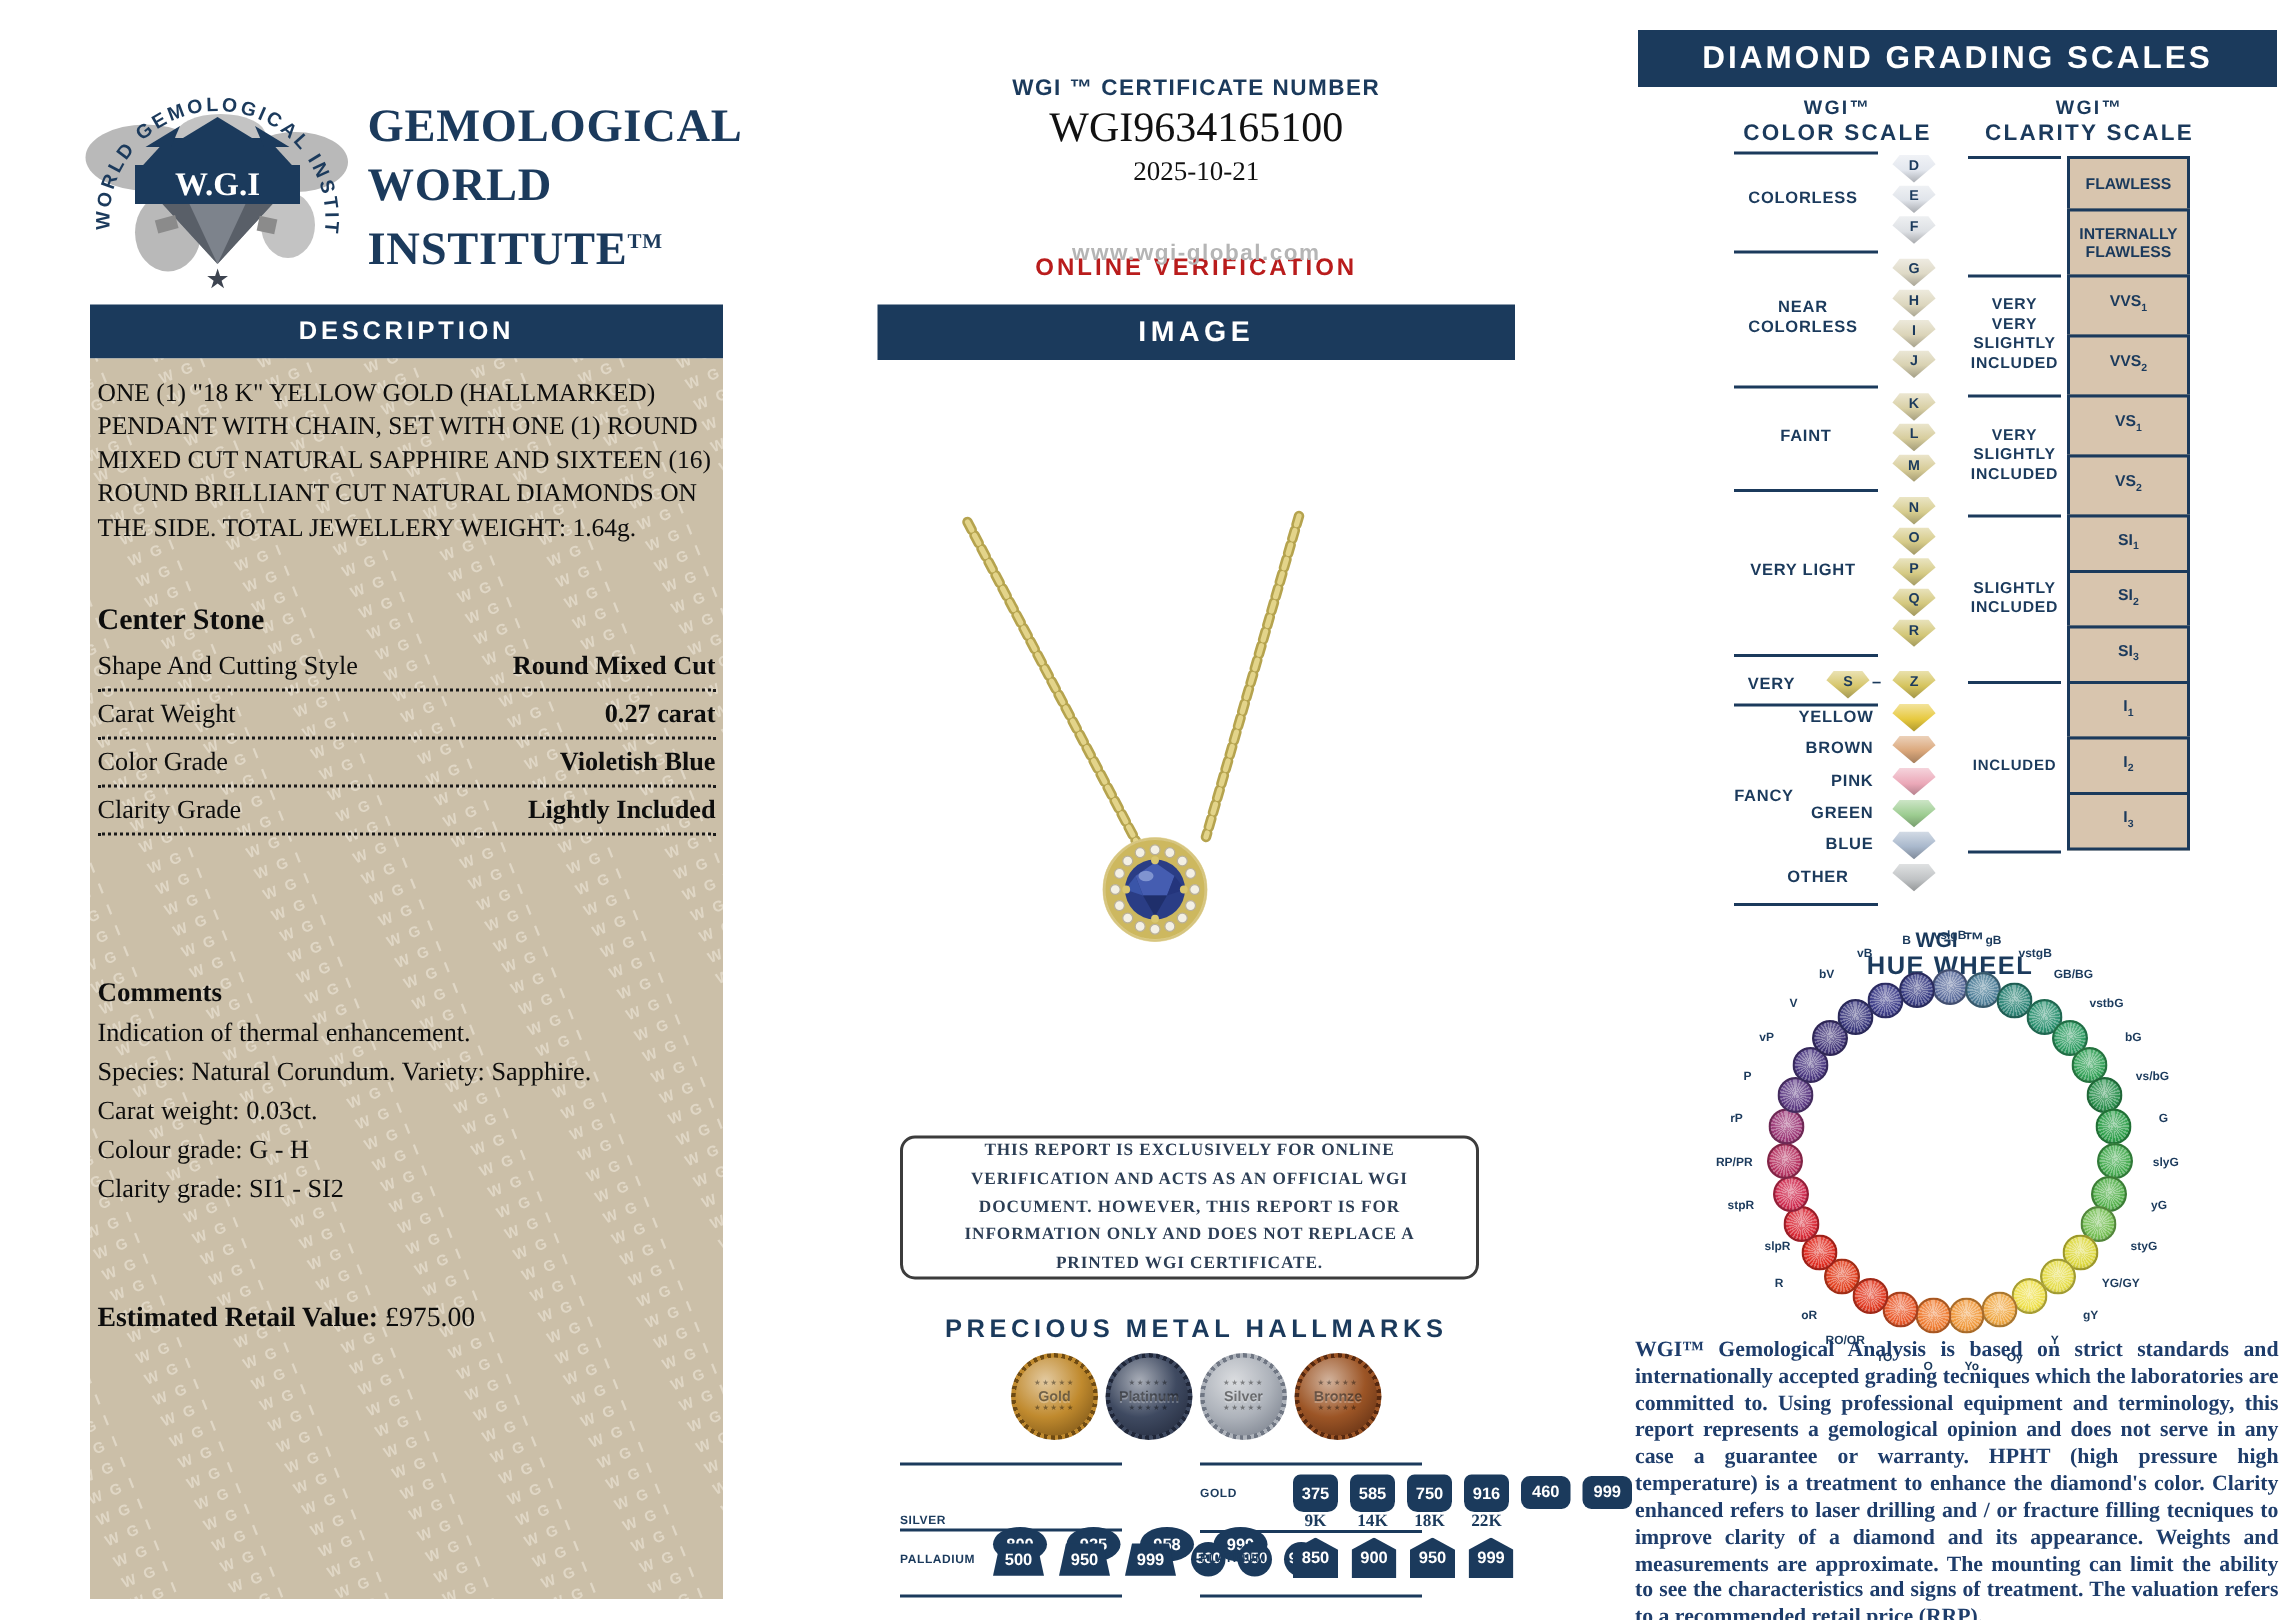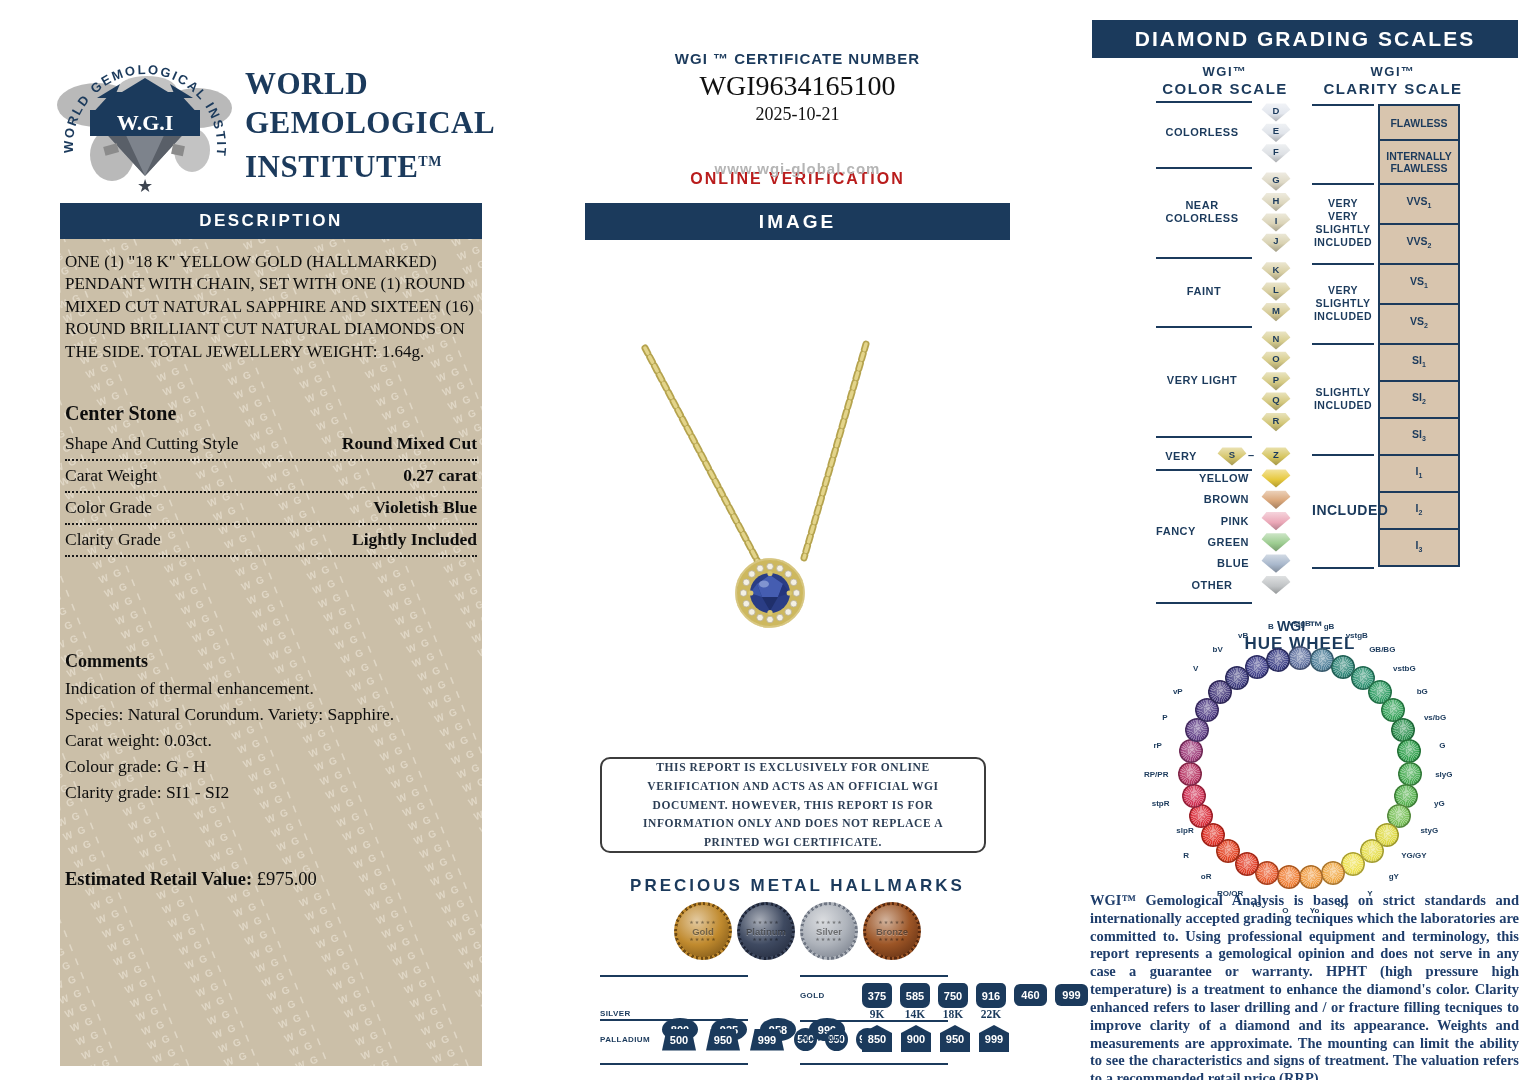--- a/index.html
+++ b/index.html
@@ -125,22 +125,22 @@
     <polygon points="38,66 93,126 65,66" fill="#595f68"></polygon>
     <polygon points="148,66 93,126 121,66" fill="#595f68"></polygon>
     <rect x="38" y="60" width="110" height="26" fill="#1b3a5c"></rect>
     <text x="93" y="80" text-anchor="middle" font-family="Liberation Serif, serif" font-size="22" font-weight="bold" fill="#ffffff">W.G.I</text>
     <rect x="52" y="95" width="14" height="9" fill="#8b8b8b" transform="rotate(-15 59 99)"></rect>
     <rect x="120" y="95" width="12" height="10" fill="#8b8b8b" transform="rotate(12 126 100)"></rect>
     <text x="93" y="142" text-anchor="middle" font-size="18" fill="#3d4450">★</text>
   </svg>
 
   <div id="brand-title">
+    <div>GEMOLOGICAL</div>
     <div>WORLD</div>
-    <div>GEMOLOGICAL</div>
     <div><span>INSTITUTE</span><sup>TM</sup></div>
   </div>
 
   <div id="desc-bar" class="bar">
     <span>DESCRIPTION</span>
   </div>
 
   <div id="left-panel">
     <div id="watermark">WGI WGI WGI WGI WGI WGI WGI WGI WGI WGI WGI WGI WGI WGI WGI WGI WGI WGI WGI WGI WGI WGI WGI WGI WGI WGI WGI WGI WGI WGI WGI WGI WGI WGI WGI WGI WGI WGI WGI WGI WGI WGI WGI WGI WGI WGI WGI WGI WGI WGI WGI WGI WGI WGI WGI WGI WGI WGI WGI WGI WGI WGI WGI WGI WGI WGI WGI WGI WGI WGI WGI WGI WGI WGI WGI WGI WGI WGI WGI WGI WGI WGI WGI WGI WGI WGI WGI WGI WGI WGI WGI WGI WGI WGI WGI WGI WGI WGI WGI WGI WGI WGI WGI WGI WGI WGI WGI WGI WGI WGI WGI WGI WGI WGI WGI WGI WGI WGI WGI WGI WGI WGI WGI WGI WGI WGI WGI WGI WGI WGI WGI WGI WGI WGI WGI WGI WGI WGI WGI WGI WGI WGI WGI WGI WGI WGI WGI WGI WGI WGI WGI WGI WGI WGI WGI WGI WGI WGI WGI WGI WGI WGI WGI WGI WGI WGI WGI WGI WGI WGI WGI WGI WGI WGI WGI WGI WGI WGI WGI WGI WGI WGI WGI WGI WGI WGI WGI WGI WGI WGI WGI WGI WGI WGI WGI WGI WGI WGI WGI WGI WGI WGI WGI WGI WGI WGI WGI WGI WGI WGI WGI WGI WGI WGI WGI WGI WGI WGI WGI WGI WGI WGI WGI WGI WGI WGI WGI WGI WGI WGI WGI WGI WGI WGI WGI WGI WGI WGI WGI WGI WGI WGI WGI WGI WGI WGI WGI WGI WGI WGI WGI WGI WGI WGI WGI WGI WGI WGI WGI WGI WGI WGI WGI WGI WGI WGI WGI WGI WGI WGI WGI WGI WGI WGI WGI WGI WGI WGI WGI WGI WGI WGI WGI WGI WGI WGI WGI WGI WGI WGI WGI WGI WGI WGI WGI WGI WGI WGI WGI WGI WGI WGI WGI WGI WGI WGI WGI WGI WGI WGI WGI WGI WGI WGI WGI WGI WGI WGI WGI WGI WGI WGI WGI WGI WGI WGI WGI WGI WGI WGI WGI WGI WGI WGI WGI WGI WGI WGI WGI WGI WGI WGI WGI WGI WGI WGI WGI WGI WGI WGI WGI WGI WGI WGI WGI WGI WGI WGI WGI WGI WGI WGI WGI WGI WGI WGI WGI WGI WGI WGI WGI WGI WGI WGI WGI WGI WGI WGI WGI WGI WGI WGI WGI WGI WGI WGI WGI WGI WGI WGI WGI WGI WGI WGI WGI WGI WGI WGI WGI WGI WGI WGI WGI WGI WGI WGI WGI WGI WGI WGI WGI WGI WGI WGI WGI WGI WGI WGI WGI WGI WGI WGI WGI WGI WGI WGI WGI WGI WGI WGI WGI WGI WGI WGI WGI WGI WGI WGI WGI WGI WGI WGI WGI WGI WGI WGI WGI WGI WGI WGI WGI WGI WGI WGI WGI WGI WGI WGI WGI WGI WGI WGI WGI WGI WGI WGI WGI WGI WGI WGI WGI WGI WGI WGI WGI WGI WGI WGI WGI WGI WGI WGI WGI WGI WGI WGI WGI WGI WGI WGI WGI WGI WGI WGI WGI WGI WGI WGI WGI WGI WGI WGI WGI WGI WGI WGI WGI WGI WGI WGI WGI WGI WGI WGI WGI WGI WGI WGI WGI WGI WGI WGI WGI WGI WGI WGI WGI WGI WGI WGI WGI WGI WGI WGI WGI WGI WGI WGI WGI WGI WGI WGI WGI WGI WGI WGI WGI WGI WGI WGI WGI WGI WGI WGI WGI WGI WGI WGI WGI WGI WGI WGI WGI WGI WGI WGI WGI WGI WGI WGI WGI WGI WGI WGI WGI WGI WGI WGI WGI WGI WGI WGI WGI WGI WGI WGI WGI WGI WGI WGI WGI WGI WGI WGI WGI WGI WGI WGI WGI WGI WGI WGI WGI WGI WGI WGI WGI WGI WGI WGI WGI WGI WGI WGI WGI WGI WGI WGI WGI WGI WGI WGI WGI WGI WGI WGI WGI WGI WGI WGI WGI WGI WGI WGI WGI WGI WGI WGI WGI WGI WGI WGI WGI WGI WGI WGI WGI WGI WGI WGI WGI WGI WGI WGI WGI WGI WGI WGI WGI WGI WGI WGI WGI WGI WGI WGI WGI WGI WGI WGI WGI WGI WGI WGI WGI WGI WGI WGI WGI WGI WGI WGI WGI WGI WGI WGI WGI WGI WGI WGI WGI WGI WGI WGI WGI WGI WGI WGI WGI WGI WGI WGI WGI WGI WGI WGI WGI WGI WGI WGI WGI WGI WGI WGI WGI WGI WGI WGI WGI WGI WGI WGI WGI WGI WGI WGI WGI WGI WGI WGI WGI WGI WGI WGI WGI WGI WGI WGI WGI WGI WGI WGI WGI WGI WGI WGI WGI WGI WGI WGI WGI WGI WGI WGI WGI WGI WGI WGI WGI WGI WGI WGI WGI WGI WGI WGI WGI WGI WGI WGI WGI WGI WGI WGI WGI WGI WGI WGI WGI WGI WGI WGI WGI WGI WGI WGI WGI WGI WGI WGI WGI WGI WGI WGI WGI WGI WGI WGI WGI WGI WGI WGI WGI WGI WGI WGI WGI WGI WGI WGI WGI WGI WGI WGI WGI WGI WGI WGI WGI WGI WGI WGI WGI WGI WGI WGI WGI WGI WGI WGI WGI WGI WGI WGI WGI WGI WGI WGI WGI WGI WGI WGI WGI WGI WGI WGI WGI WGI WGI WGI WGI WGI WGI WGI WGI WGI WGI WGI WGI WGI WGI WGI WGI WGI WGI WGI WGI WGI WGI WGI WGI WGI WGI WGI WGI WGI WGI WGI WGI WGI WGI WGI WGI WGI WGI WGI WGI WGI WGI WGI WGI WGI WGI WGI WGI WGI WGI WGI WGI WGI WGI WGI WGI WGI WGI WGI WGI WGI WGI WGI WGI WGI WGI WGI WGI WGI WGI WGI WGI WGI WGI WGI WGI WGI WGI WGI WGI WGI WGI WGI WGI WGI WGI WGI WGI WGI WGI WGI WGI WGI WGI WGI WGI WGI WGI WGI WGI WGI WGI WGI WGI WGI WGI WGI WGI WGI WGI WGI WGI WGI WGI WGI WGI WGI WGI WGI WGI WGI WGI WGI WGI WGI WGI WGI WGI WGI WGI WGI WGI WGI WGI WGI WGI WGI WGI WGI WGI WGI WGI WGI WGI WGI WGI WGI WGI WGI WGI WGI WGI WGI WGI WGI WGI WGI WGI WGI WGI WGI WGI WGI WGI WGI WGI WGI WGI WGI WGI WGI WGI WGI WGI WGI WGI WGI WGI WGI WGI WGI WGI WGI WGI WGI WGI WGI WGI WGI WGI WGI WGI WGI WGI WGI WGI WGI WGI WGI WGI WGI WGI WGI WGI WGI WGI WGI WGI WGI WGI WGI WGI WGI WGI WGI WGI WGI WGI WGI WGI WGI WGI WGI WGI WGI WGI WGI WGI WGI WGI WGI WGI WGI WGI WGI WGI WGI WGI WGI WGI WGI WGI WGI WGI WGI WGI WGI WGI WGI WGI WGI WGI WGI WGI WGI WGI WGI WGI WGI WGI WGI WGI WGI WGI WGI WGI WGI WGI WGI WGI WGI WGI WGI WGI WGI WGI WGI WGI WGI WGI WGI WGI WGI WGI WGI WGI WGI WGI WGI WGI WGI WGI WGI WGI WGI WGI WGI WGI WGI WGI WGI WGI WGI WGI WGI WGI WGI WGI WGI WGI WGI WGI WGI WGI WGI WGI WGI WGI WGI WGI WGI WGI WGI WGI WGI WGI WGI WGI WGI WGI WGI WGI WGI WGI WGI WGI WGI WGI WGI WGI WGI WGI WGI WGI WGI WGI WGI WGI WGI WGI WGI WGI WGI WGI WGI WGI WGI WGI WGI WGI WGI WGI WGI WGI WGI WGI WGI WGI WGI WGI WGI WGI WGI WGI WGI WGI WGI WGI WGI WGI WGI WGI WGI WGI WGI WGI WGI WGI WGI WGI WGI WGI WGI WGI WGI WGI WGI WGI WGI WGI WGI WGI WGI WGI WGI WGI WGI WGI WGI WGI WGI WGI WGI WGI WGI WGI WGI WGI WGI WGI WGI WGI WGI WGI WGI WGI WGI WGI WGI WGI WGI WGI WGI WGI WGI WGI WGI WGI WGI WGI WGI WGI WGI WGI WGI WGI WGI WGI WGI WGI WGI WGI WGI WGI WGI WGI WGI WGI WGI WGI WGI WGI WGI WGI WGI WGI WGI WGI WGI WGI WGI WGI WGI WGI WGI WGI WGI WGI WGI WGI WGI WGI WGI WGI WGI WGI WGI WGI WGI WGI WGI WGI WGI WGI WGI WGI WGI WGI WGI WGI WGI WGI WGI WGI WGI WGI WGI WGI WGI WGI WGI WGI WGI WGI WGI WGI WGI WGI WGI WGI WGI WGI WGI WGI WGI WGI WGI WGI WGI WGI WGI WGI WGI WGI WGI WGI WGI WGI WGI WGI WGI WGI WGI WGI WGI WGI WGI WGI WGI WGI WGI WGI WGI WGI WGI WGI WGI WGI WGI WGI WGI WGI WGI WGI WGI WGI WGI WGI WGI WGI WGI WGI WGI WGI WGI WGI WGI WGI WGI WGI WGI WGI WGI WGI WGI WGI WGI WGI WGI WGI WGI WGI WGI WGI WGI WGI WGI WGI WGI WGI WGI WGI WGI WGI WGI WGI WGI WGI WGI WGI WGI WGI WGI WGI WGI WGI WGI WGI WGI WGI WGI WGI WGI WGI WGI WGI WGI WGI WGI WGI WGI WGI WGI WGI WGI WGI WGI WGI WGI WGI WGI WGI WGI WGI WGI WGI WGI WGI WGI WGI WGI WGI WGI WGI WGI WGI WGI WGI WGI WGI WGI WGI WGI WGI WGI WGI WGI WGI WGI WGI WGI WGI WGI WGI WGI WGI WGI WGI WGI WGI WGI WGI WGI WGI WGI WGI WGI WGI WGI WGI WGI WGI WGI WGI WGI WGI WGI WGI WGI WGI WGI WGI WGI WGI WGI WGI WGI WGI WGI WGI WGI WGI WGI WGI WGI WGI WGI WGI WGI WGI WGI WGI WGI WGI WGI WGI WGI WGI WGI WGI WGI WGI WGI WGI WGI WGI WGI WGI WGI WGI WGI WGI WGI WGI WGI WGI WGI WGI WGI WGI WGI WGI WGI </div>
     <div id="panel-content">
@@ -483,21 +483,21 @@
         <span>I<sub>3</sub></span>
       </div>
       <div class="cs-rule" style="top: 8px; left: 0px; width: 62px;"></div>
       <div class="cs-rule" style="top: 87px; left: 0px; width: 62px;"></div>
       <div class="cs-label" style="left: 0px; width: 62px; text-align: center; font-size: 10.5px; top: 101px;">VERY VERY SLIGHTLY INCLUDED</div>
       <div class="cs-rule" style="top: 167px; left: 0px; width: 62px;"></div>
       <div class="cs-label" style="left: 0px; width: 62px; text-align: center; font-size: 10.5px; top: 187.5px;">VERY SLIGHTLY INCLUDED</div>
       <div class="cs-rule" style="top: 247px; left: 0px; width: 62px;"></div>
       <div class="cs-label" style="left: 0px; width: 62px; text-align: center; font-size: 10.5px; top: 289.5px;">SLIGHTLY INCLUDED</div>
       <div class="cs-rule" style="top: 358px; left: 0px; width: 62px;"></div>
-      <div class="cs-label" style="left: 0px; width: 62px; text-align: center; font-size: 14px; top: 408px;">INCLUDED</div>
+      <div class="cs-label" style="left: 0px; width: 62px; text-align: center; font-size: 10px; top: 408px;">INCLUDED</div>
       <div class="cs-rule" style="top: 471px; left: 0px; width: 62px;"></div>
     </div>
 
   <div id="hue-wheel-title">
     <div class="l1">WGI ™</div>
     <div class="l2">HUE WHEEL</div>
   </div>
   <div id="hue-wheel">
       <div class="hw-gem" style="left: 148px; top: 28px; background: repeating-conic-gradient(rgba(255, 255, 255, 0.3) 0deg, rgba(255, 255, 255, 0.3) 7deg, rgba(255, 255, 255, 0) 7deg, rgba(255, 255, 255, 0) 14deg), radial-gradient(circle at 50% 42%, rgb(166, 176, 202) 0%, rgb(94, 111, 158) 55%, rgb(61, 72, 103) 100%); box-shadow: rgb(66, 78, 111) 0px 0px 0px 1.5px inset;"></div>
       <div class="hw-label" style="left: 131px; top: 1px;">vslgB</div>

